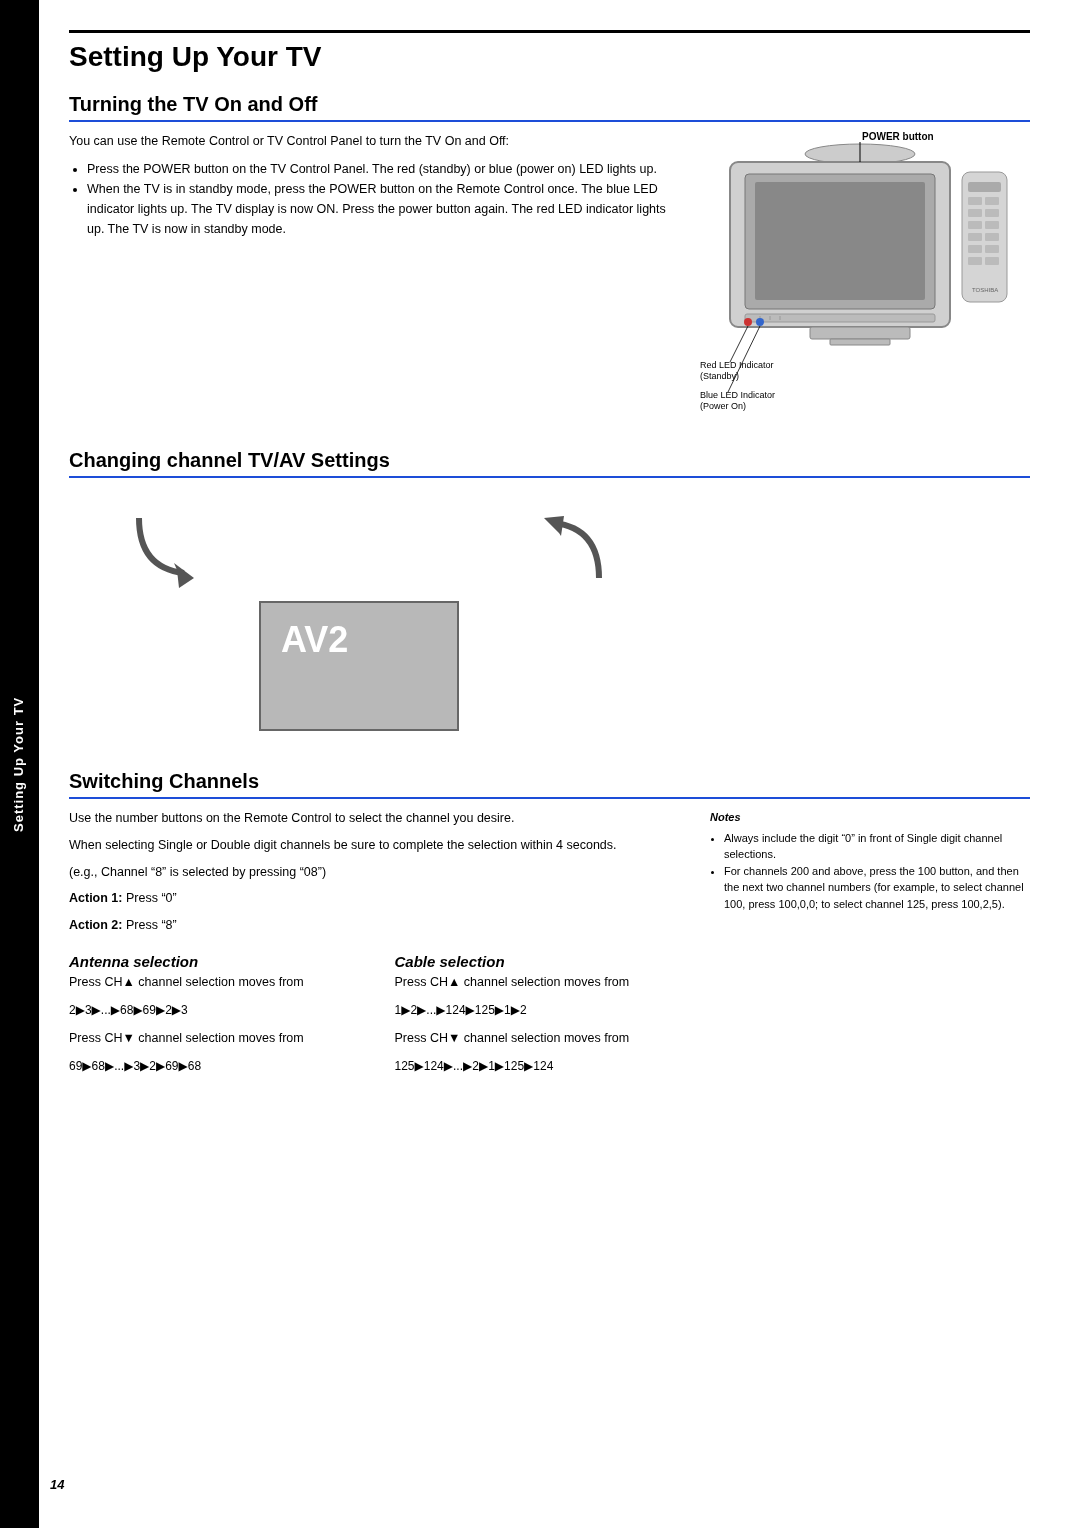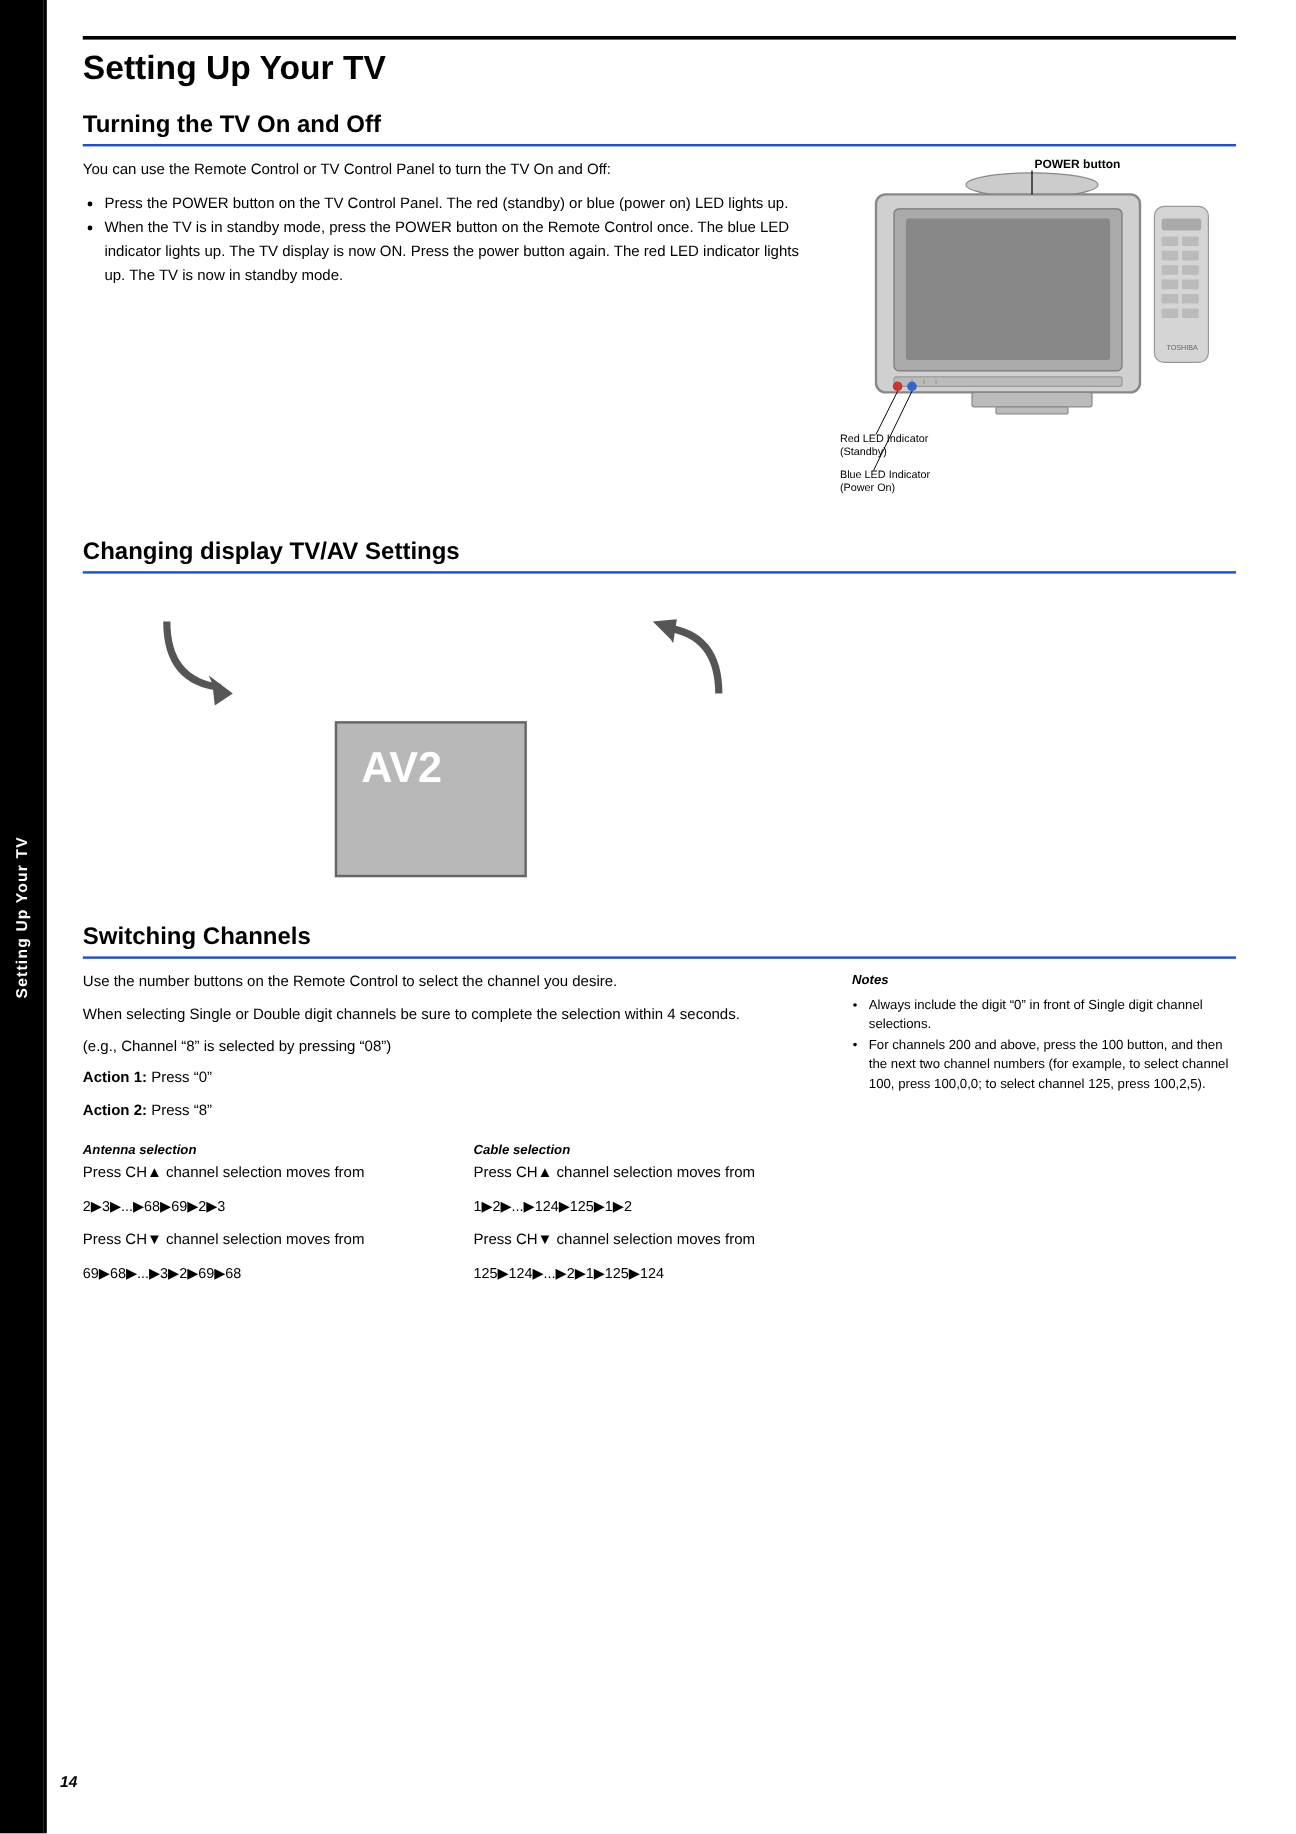--- a/index.html
+++ b/index.html
@@ -144,21 +144,21 @@
     }
 
     .av1-box .av-label {
       font-size: 36px;
       font-weight: bold;
       color: #fff;
       padding: 8px;
     }
 
     .av2-box {
-      width: 160px;
+      width: 200px;
       height: 130px;
       background: #b8b8b8;
       margin-top: 10px;
     }
 
     .av2-box .av-label {
       font-size: 36px;
       font-weight: bold;
       color: #fff;
       padding: 8px;
@@ -183,21 +183,21 @@
       font-size: 11.5px;
     }
 
     .bold-label {
       font-weight: bold;
     }
 
     .italic-bold {
       font-style: italic;
       font-weight: bold;
-      font-size: 11px;
+      font-size: 15px;
       margin-top: 10px;
       margin-bottom: 3px;
     }
 
     .channel-cols {
       display: flex;
       gap: 40px;
     }
 
     .channel-col {
@@ -335,21 +335,21 @@
               <line x1="60" y1="194" x2="28" y2="260" stroke="#000" stroke-width="0.8"></line>
               <text x="0" y="266" font-size="9" fill="#000">Blue LED Indicator</text>
               <text x="0" y="277" font-size="9" fill="#000">(Power On)</text>
             </svg>
           </div>
         </div>
       </div>
     </div>
 
     <div class="section">
-      <div class="section-heading">Changing display TV/AV Settings</div>
+      <div class="section-heading">Changing channel TV/AV Settings</div>
       <div class="two-col">
         <div style="flex:0 0 580px;">
 
           <div class="diagram-container">
 
 
             <div style="display:flex; width:100%; justify-content:space-between; padding: 0 20px; margin-top: 5px;">
 
               <div style="margin-left:30px;">
                 <svg width="80" height="80" viewBox="0 0 80 80">

